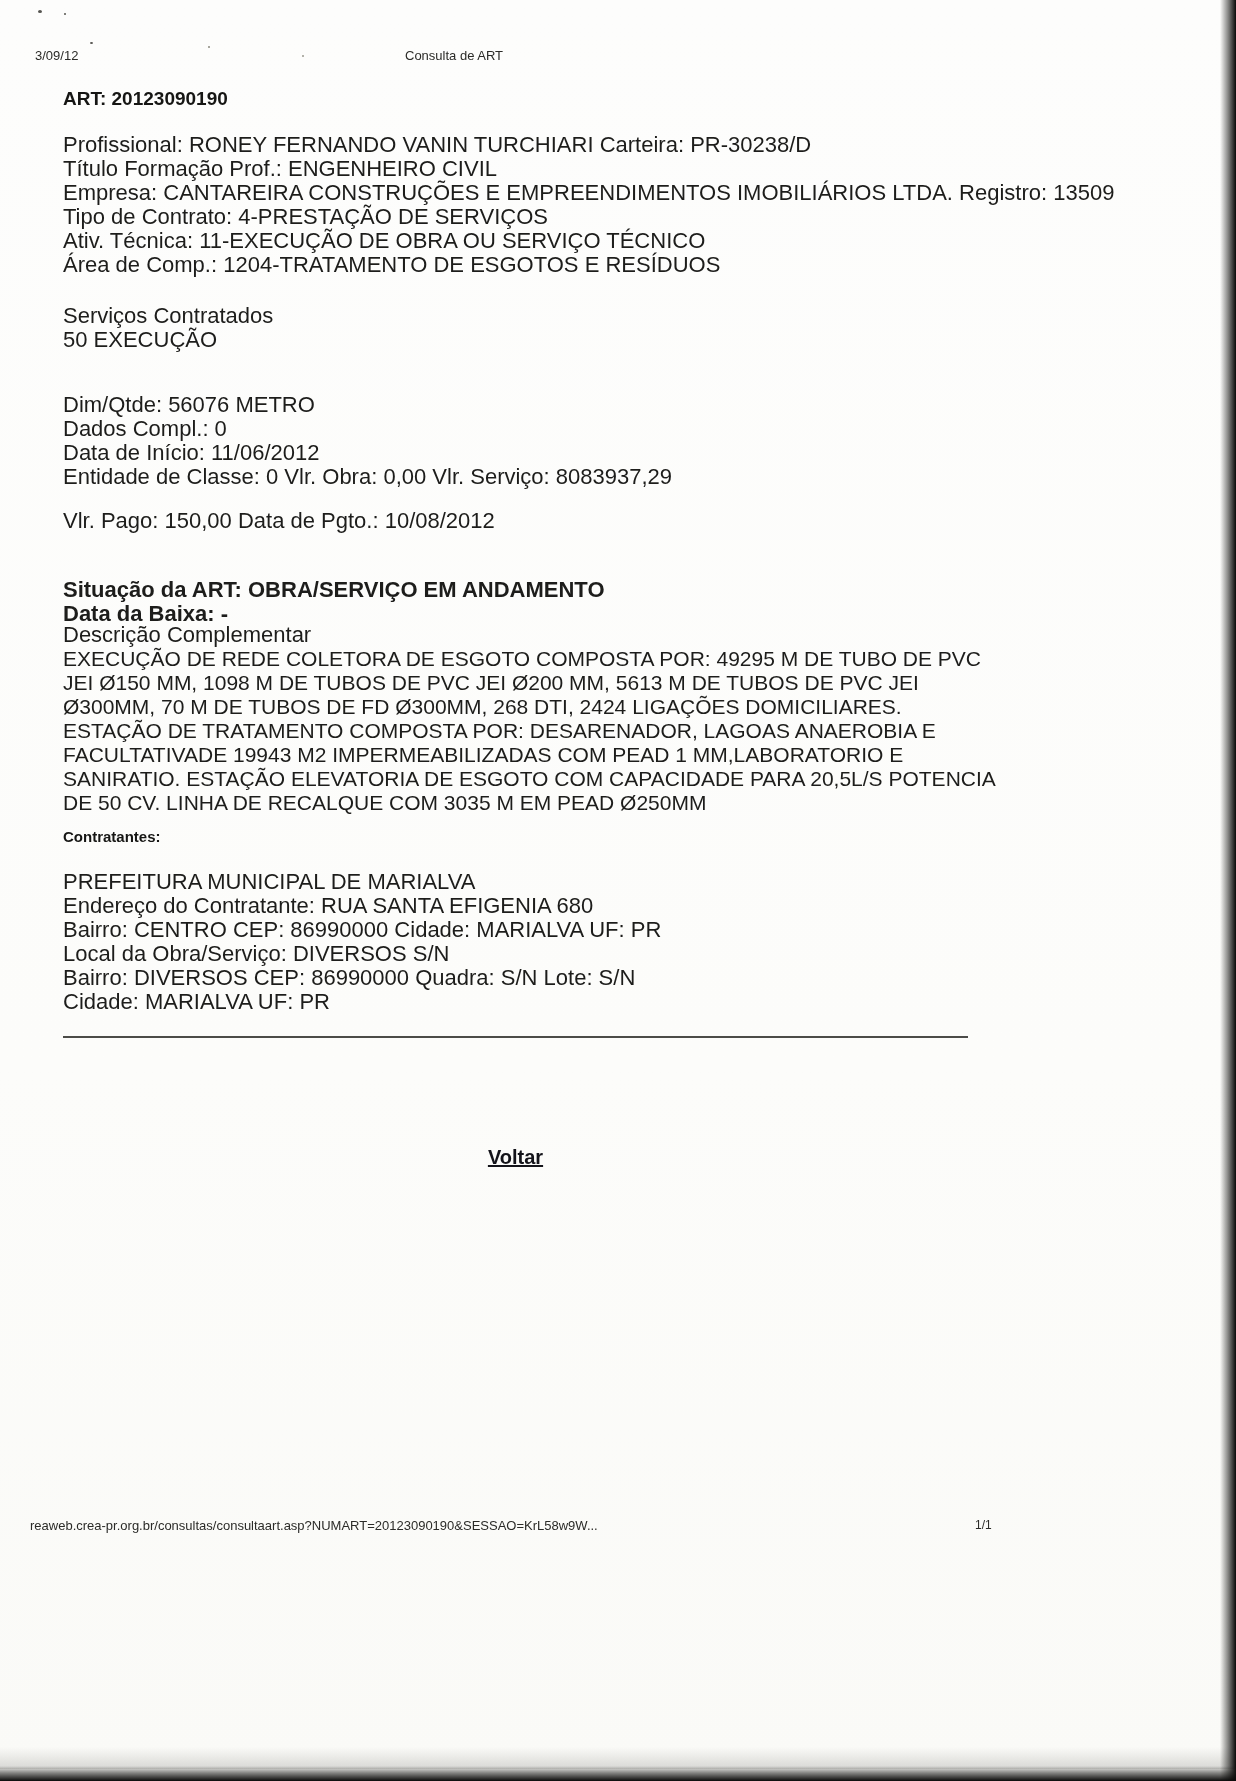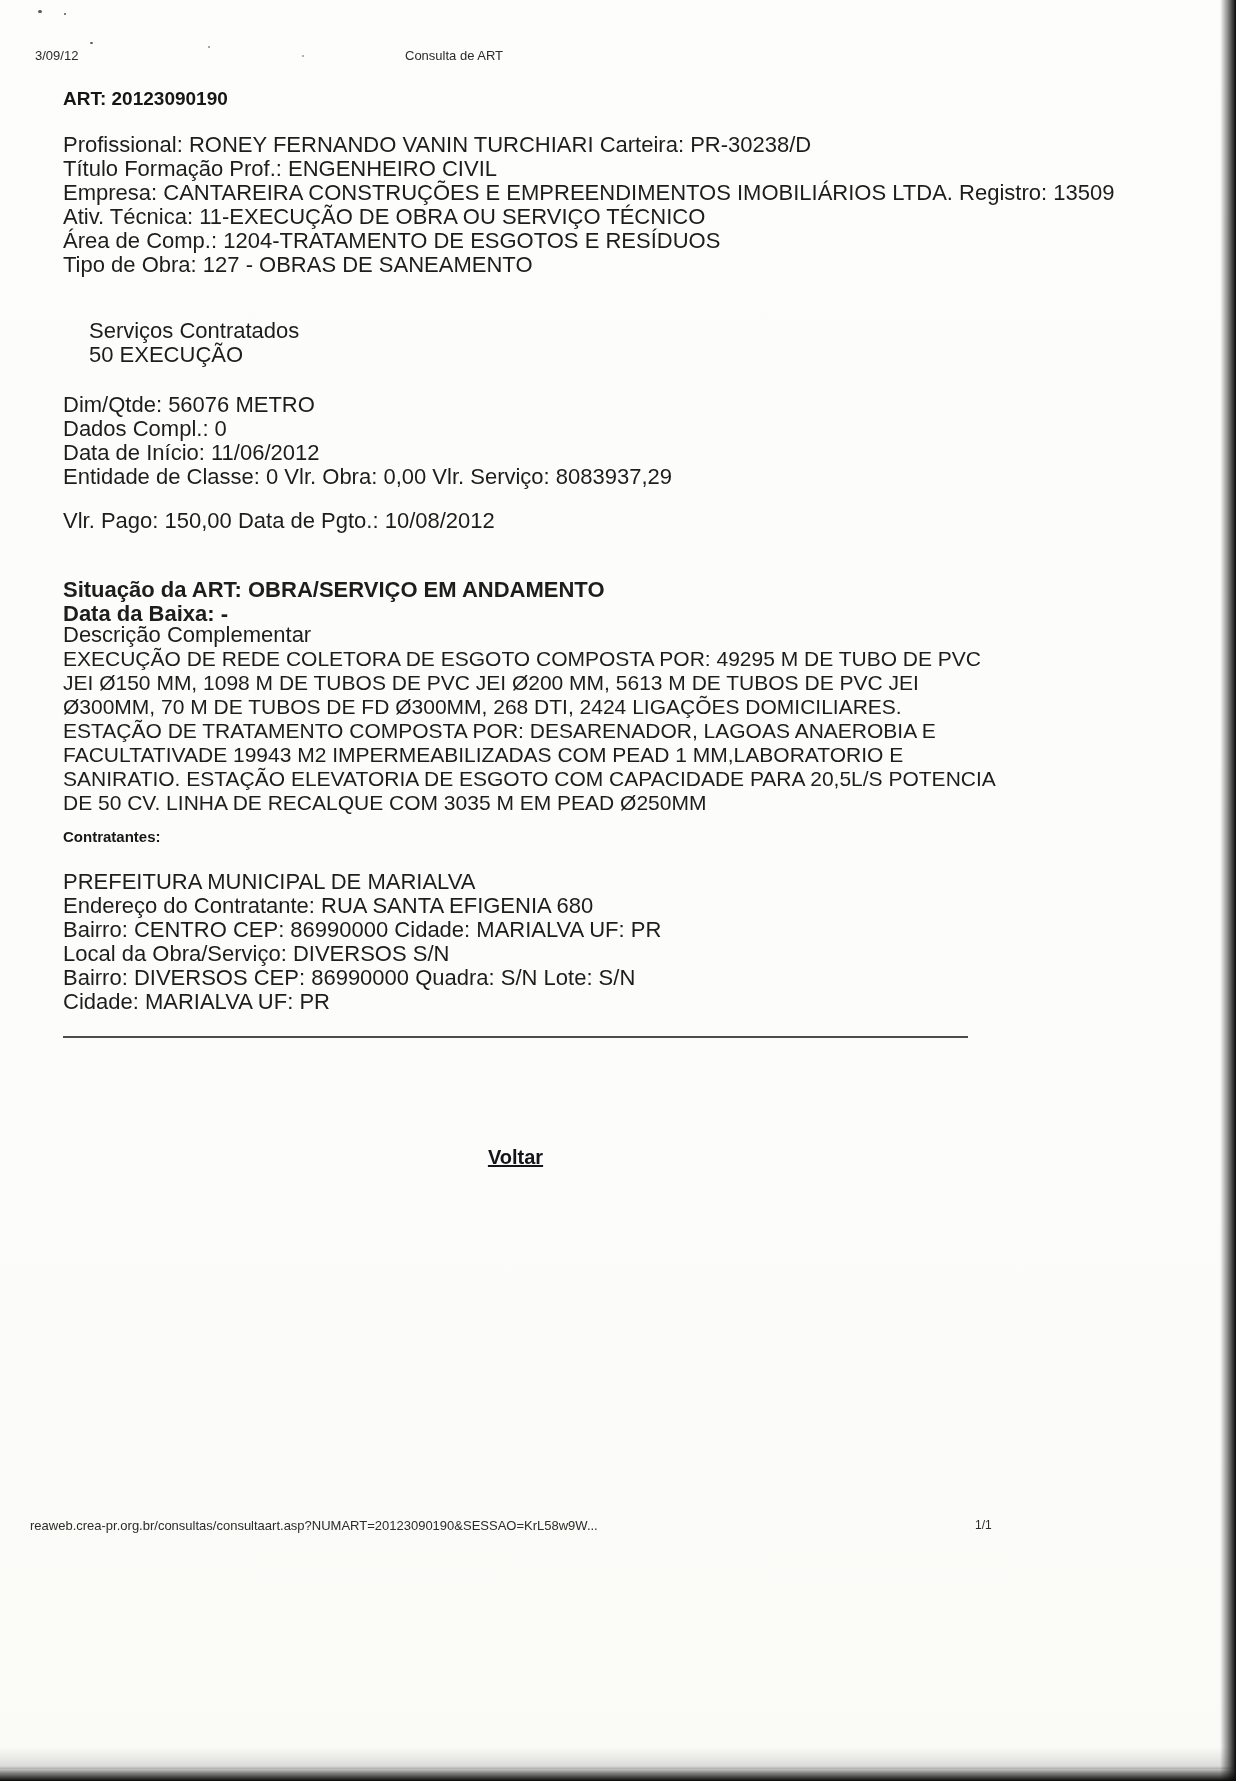--- a/index.html
+++ b/index.html
@@ -44,21 +44,21 @@
   
   .art-heading {
     position: absolute; left: 63px; top: 88px;
     font-size: 19px; font-weight: bold; color: #161614;
     margin: 0;
   }
   .block { position: absolute; left: 63px; width: 935px; }
   .line { font-size: 22px; line-height: 24px; white-space: pre; color: #1d1d1b; }
 
   .block-professional { top: 133px; }
-  .block-services     { top: 319px; margin-left: 26px; }
+  .block-services     { top: 304px; }
   .block-quantities   { top: 393px; }
   .block-payment      { top: 509px; }
   .block-status       { top: 578px; font-weight: bold; }
   .block-description  { top: 623px; }
   .para { font-size: 21px; line-height: 24px; color: #1d1d1b; white-space: normal; }
   .heading-bold { font-size: 15px; line-height: 24px; font-weight: bold; color: #161614; }
   .block-contractors-heading { top: 825px; }
   .block-contractors  { top: 870px; }
 
   .divider {
@@ -91,23 +91,23 @@
     <span class="print-date">3/09/12</span>
     <span class="print-title">Consulta de ART</span>
   </div>
 
   <h1 class="art-heading">ART: 20123090190</h1>
 
   <div class="block block-professional">
     <div class="line">Profissional: RONEY FERNANDO VANIN TURCHIARI Carteira: PR-30238/D</div>
     <div class="line">Título Formação Prof.: ENGENHEIRO CIVIL</div>
     <div class="line">Empresa: CANTAREIRA CONSTRUÇÕES E EMPREENDIMENTOS IMOBILIÁRIOS LTDA. Registro: 13509</div>
+    <div class="line">Tipo de Contrato: 4-PRESTAÇÃO DE SERVIÇOS</div>
     <div class="line">Ativ. Técnica: 11-EXECUÇÃO DE OBRA OU SERVIÇO TÉCNICO</div>
     <div class="line">Área de Comp.: 1204-TRATAMENTO DE ESGOTOS E RESÍDUOS</div>
-    <div class="line">Tipo de Obra: 127 - OBRAS DE SANEAMENTO</div>
   </div>
 
   <div class="block block-services">
     <div class="line">Serviços Contratados</div>
     <div class="line">50 EXECUÇÃO</div>
   </div>
 
   <div class="block block-quantities">
     <div class="line">Dim/Qtde: 56076 METRO</div>
     <div class="line">Dados Compl.: 0</div>

